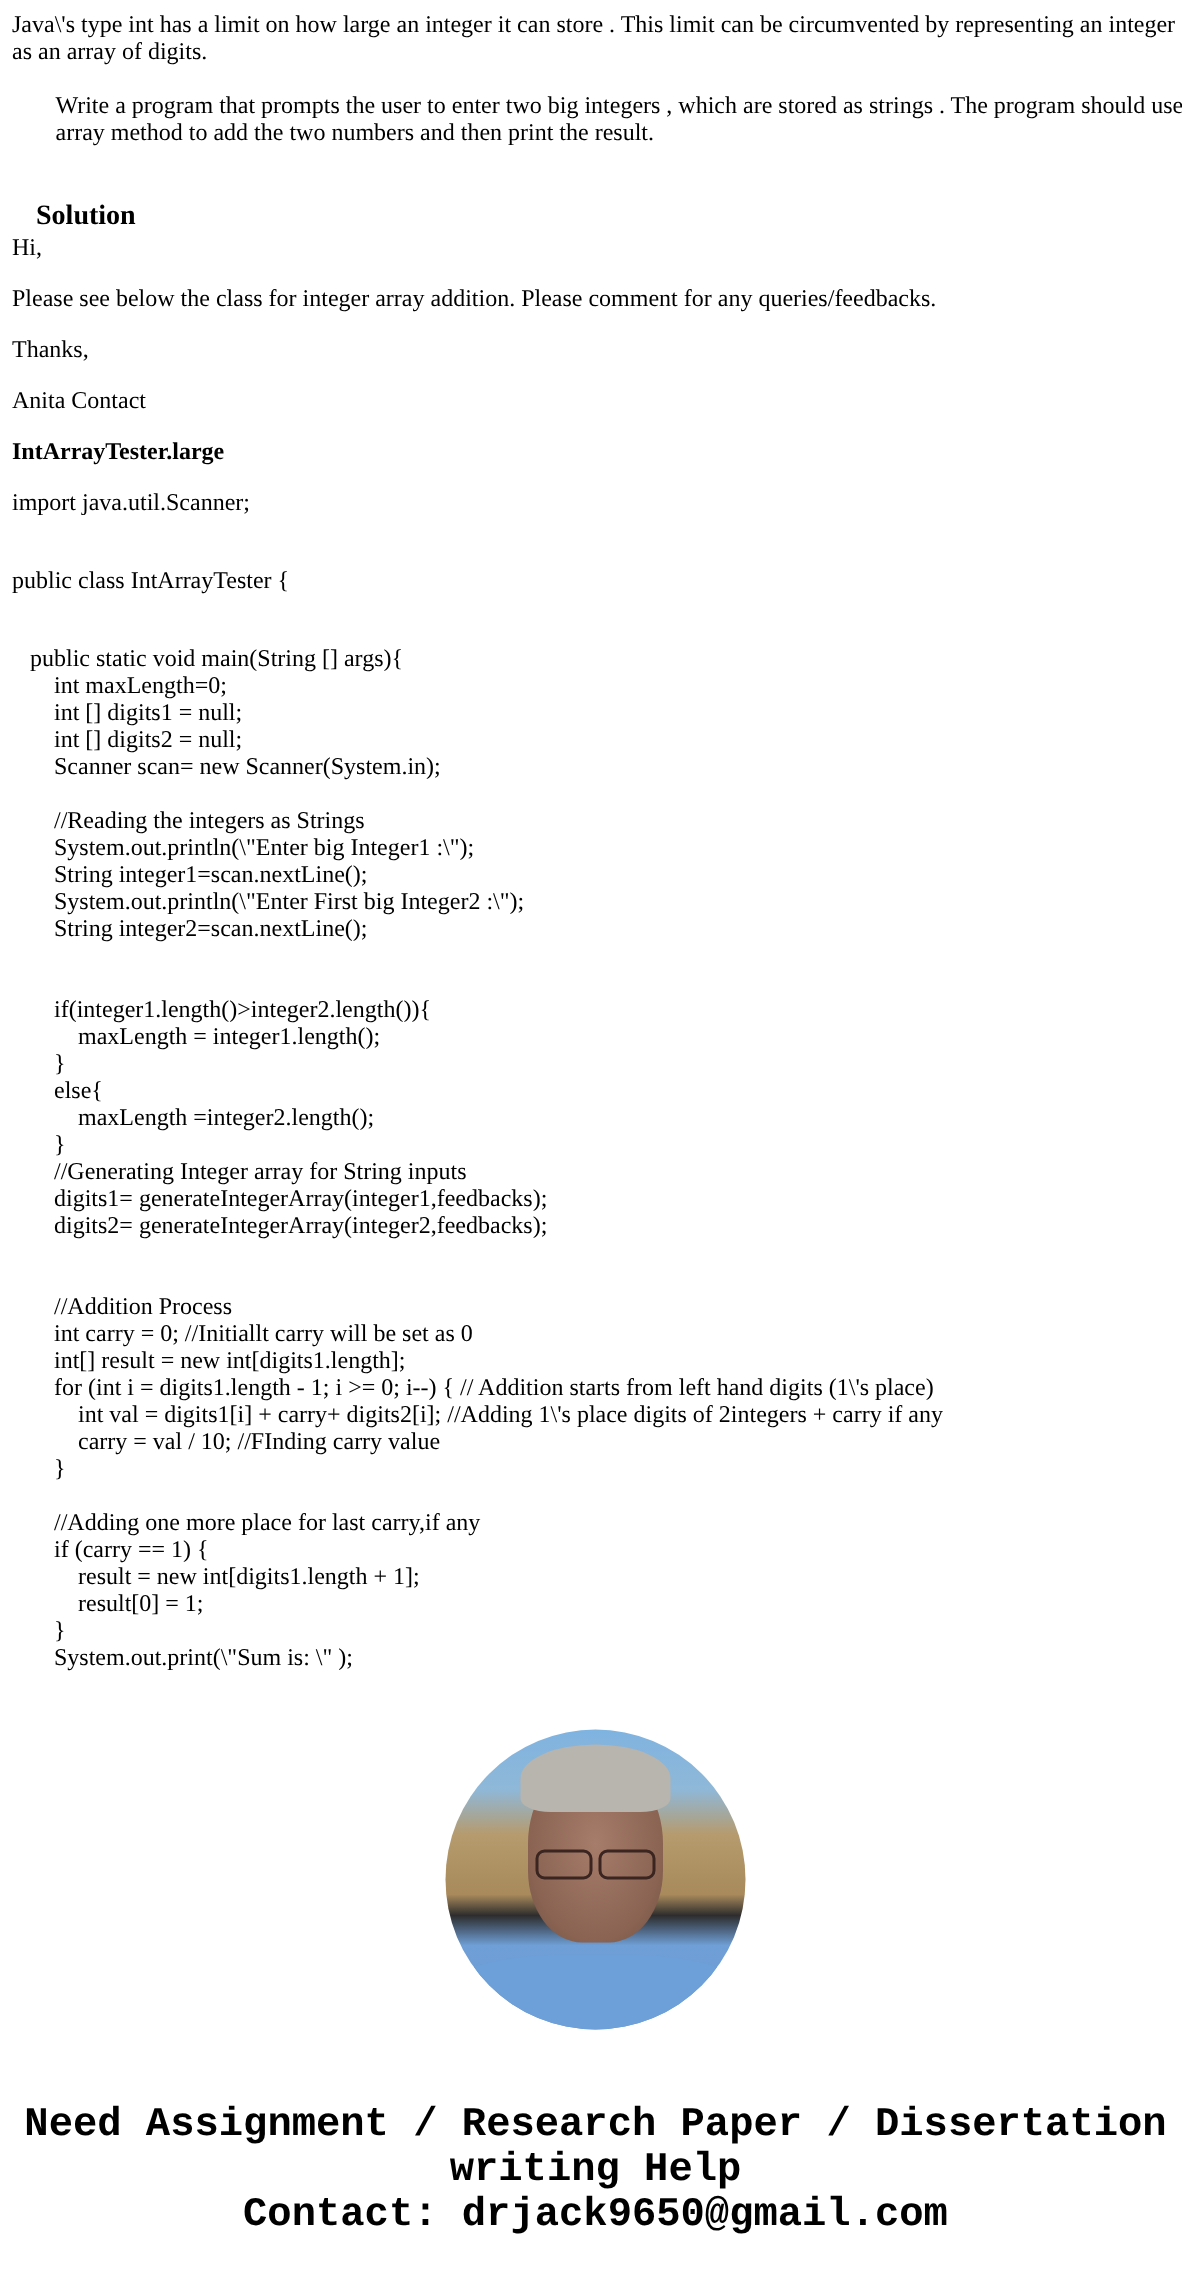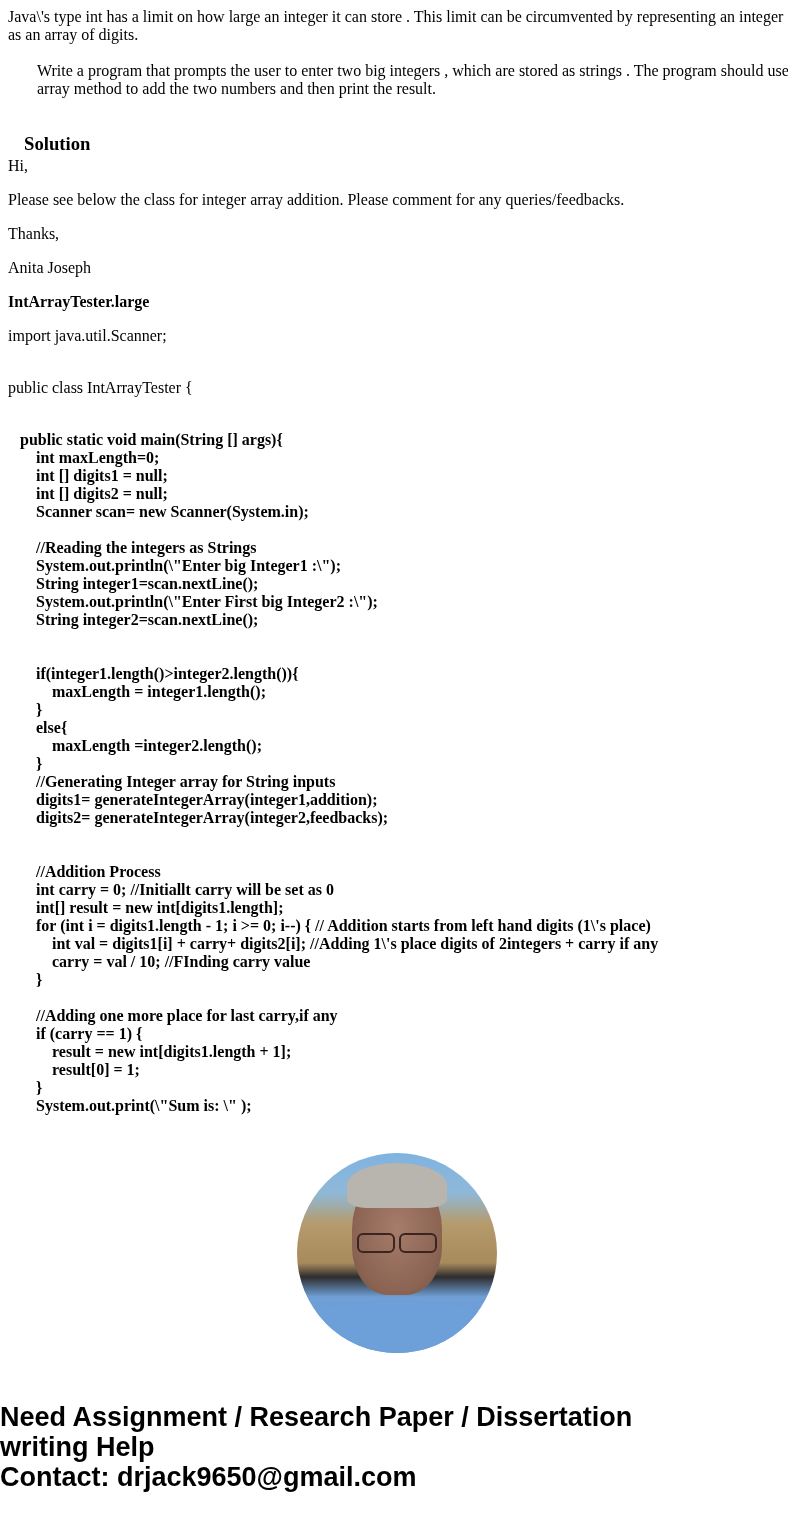--- a/index.html
+++ b/index.html
@@ -11,21 +11,21 @@
       position: absolute; left: 8px; top: 0; width: 780px; height: 1122px;
       overflow: hidden;
     }
     p { margin: 0; line-height: 18px; }
     .q1 { position: absolute; top: 8px; left: 0; width: 780px; }
     .q2 { position: absolute; top: 62px; left: 0; width: 780px; margin-left: 29px; }
     .sol { position: absolute; top: 117px; left: 0; font-size: 18.7px; font-weight: bold; margin: 16px; line-height: 22px; }
     .abs { position: absolute; left: 0; }
     .bold { font-weight: bold; }
     .code { position: absolute; left: 0; top: 431px; width: 780px; }
-    .code .ln { height: 18px; line-height: 18px; white-space: pre; font-weight: bold; }
+    .code .ln { height: 18px; line-height: 18px; white-space: pre; }
     .code .i1 { padding-left: 12px; }
     .code .i2 { padding-left: 28px; }
     .code .i3 { padding-left: 44px; }
     .avatar {
       position: absolute; left: 297px; top: 1153px; width: 200px; height: 200px;
       border-radius: 50%; overflow: hidden;
       background: linear-gradient(180deg, #7fb3e0 0%, #8fb8d8 20%, #b59b6d 35%, #a88a5c 55%, #2d2d2d 62%, #6f9fd6 72%, #6a9ad4 100%);
     }
     .avatar .face {
       position: absolute; left: 55px; top: 22px; width: 90px; height: 120px;
@@ -40,37 +40,37 @@
       position: absolute; left: 60px; top: 80px; width: 80px; height: 18px;
     }
     .avatar .glasses span {
       position: absolute; top: 0; width: 34px; height: 16px; border: 2px solid #3a2520; border-radius: 6px;
     }
     .avatar .shirt {
       position: absolute; left: 0; top: 150px; width: 200px; height: 60px;
       background: #6d9fd8; border-radius: 40% 40% 0 0;
     }
     .promo {
-      position: absolute; left: 0; top: 1402px; width: 794px; 
-      font-family: Liberation Sans, sans-serif; font-weight: bold; font-size: 27px; line-height: 30px;
+      position: absolute; left: 0; top: 1402px; width: 794px; text-align: center;
+      font-family: Liberation Mono, monospace; font-weight: bold; font-size: 27px; line-height: 30px;
     }
   </style>
 </head>
 <body>
 
 <div class="content">
   <p class="q1">Java\'s type  int has a limit on how large an integer it can store . This limit can be circumvented by representing an integer as an array of digits.</p>
   <p class="q2">Write a program that prompts the user to enter two big integers , which are stored as strings . The program should use the array  method to add the two numbers and then print the result.</p>
 
   <h3 class="sol">Solution</h3>
 
   <p class="abs" style="top:157px">Hi,</p>
   <p class="abs" style="top:191px">Please see below the class for integer array addition. Please comment for any queries/feedbacks.</p>
   <p class="abs" style="top:225px">Thanks,</p>
-  <p class="abs" style="top:259px">Anita Joseph</p>
+  <p class="abs" style="top:259px">Anita Contact</p>
   <p class="abs bold" style="top:293px">IntArrayTester.large</p>
   <p class="abs" style="top:327px">import java.util.Scanner;</p>
   <p class="abs" style="top:379px">public class IntArrayTester {</p>
 
   <div class="code" id="code-block">
       <div class="ln i1">public static void main(String [] args){</div>
       <div class="ln i2">int maxLength=0;</div>
       <div class="ln i2">int [] digits1 = null;</div>
       <div class="ln i2">int [] digits2 = null;</div>
       <div class="ln i2">Scanner scan= new Scanner(System.in);</div>
@@ -82,21 +82,21 @@
       <div class="ln i2">String integer2=scan.nextLine();</div>
       <div class="ln i0"></div>
       <div class="ln i0"></div>
       <div class="ln i2">if(integer1.length()&gt;integer2.length()){</div>
       <div class="ln i3">maxLength = integer1.length();</div>
       <div class="ln i2">}</div>
       <div class="ln i2">else{</div>
       <div class="ln i3">maxLength =integer2.length();</div>
       <div class="ln i2">}</div>
       <div class="ln i2">//Generating Integer array for String inputs</div>
-      <div class="ln i2">digits1= generateIntegerArray(integer1,addition);</div>
+      <div class="ln i2">digits1= generateIntegerArray(integer1,feedbacks);</div>
       <div class="ln i2">digits2= generateIntegerArray(integer2,feedbacks);</div>
       <div class="ln i0"></div>
       <div class="ln i0"></div>
       <div class="ln i2">//Addition Process</div>
       <div class="ln i2">int carry = 0; //Initiallt carry will be set as 0</div>
       <div class="ln i2">int[] result = new int[digits1.length];</div>
       <div class="ln i2">for (int i = digits1.length - 1; i &gt;= 0; i--) { // Addition starts from left hand digits (1\'s place)</div>
       <div class="ln i3">int val = digits1[i] + carry+ digits2[i]; //Adding 1\'s place digits of 2integers + carry if any</div>
       <div class="ln i3">carry = val / 10; //FInding carry value</div>
       <div class="ln i2">}</div>

